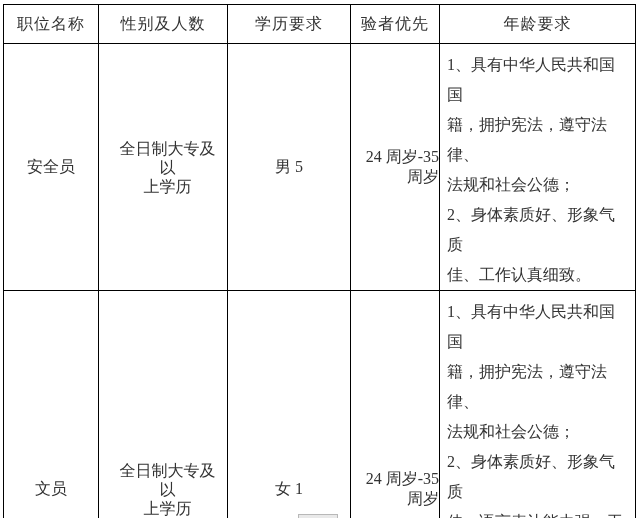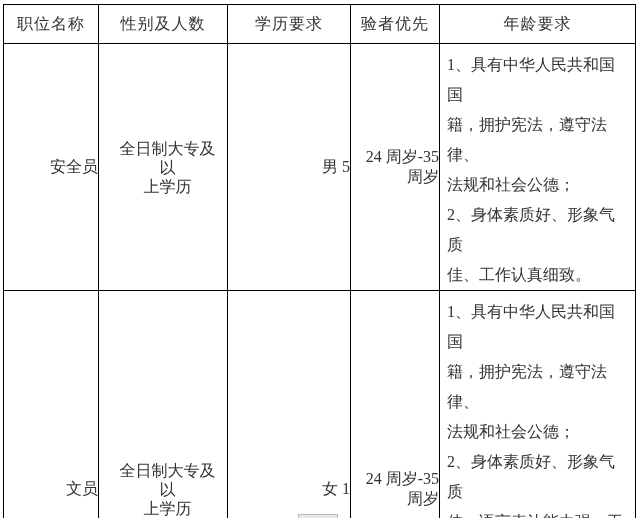--- a/index.html
+++ b/index.html
@@ -35,21 +35,21 @@
   .job-table thead tr { height: 39px; }
   .job-table tbody tr.row-1 { height: 188px; }
   .job-table tbody tr.row-2 { height: 282px; }
   .job-table th {
     text-align: center;
     vertical-align: middle;
     letter-spacing: 1px;
   }
   td.cell-position,
   td.cell-gender {
-    text-align: right;
+    text-align: center;
     vertical-align: middle;
   }
   td.cell-education {
     text-align: center;
     vertical-align: middle;
     padding-left: 14px;
     padding-right: 5px;
     line-height: 19px;
     white-space: pre-line;
   }

